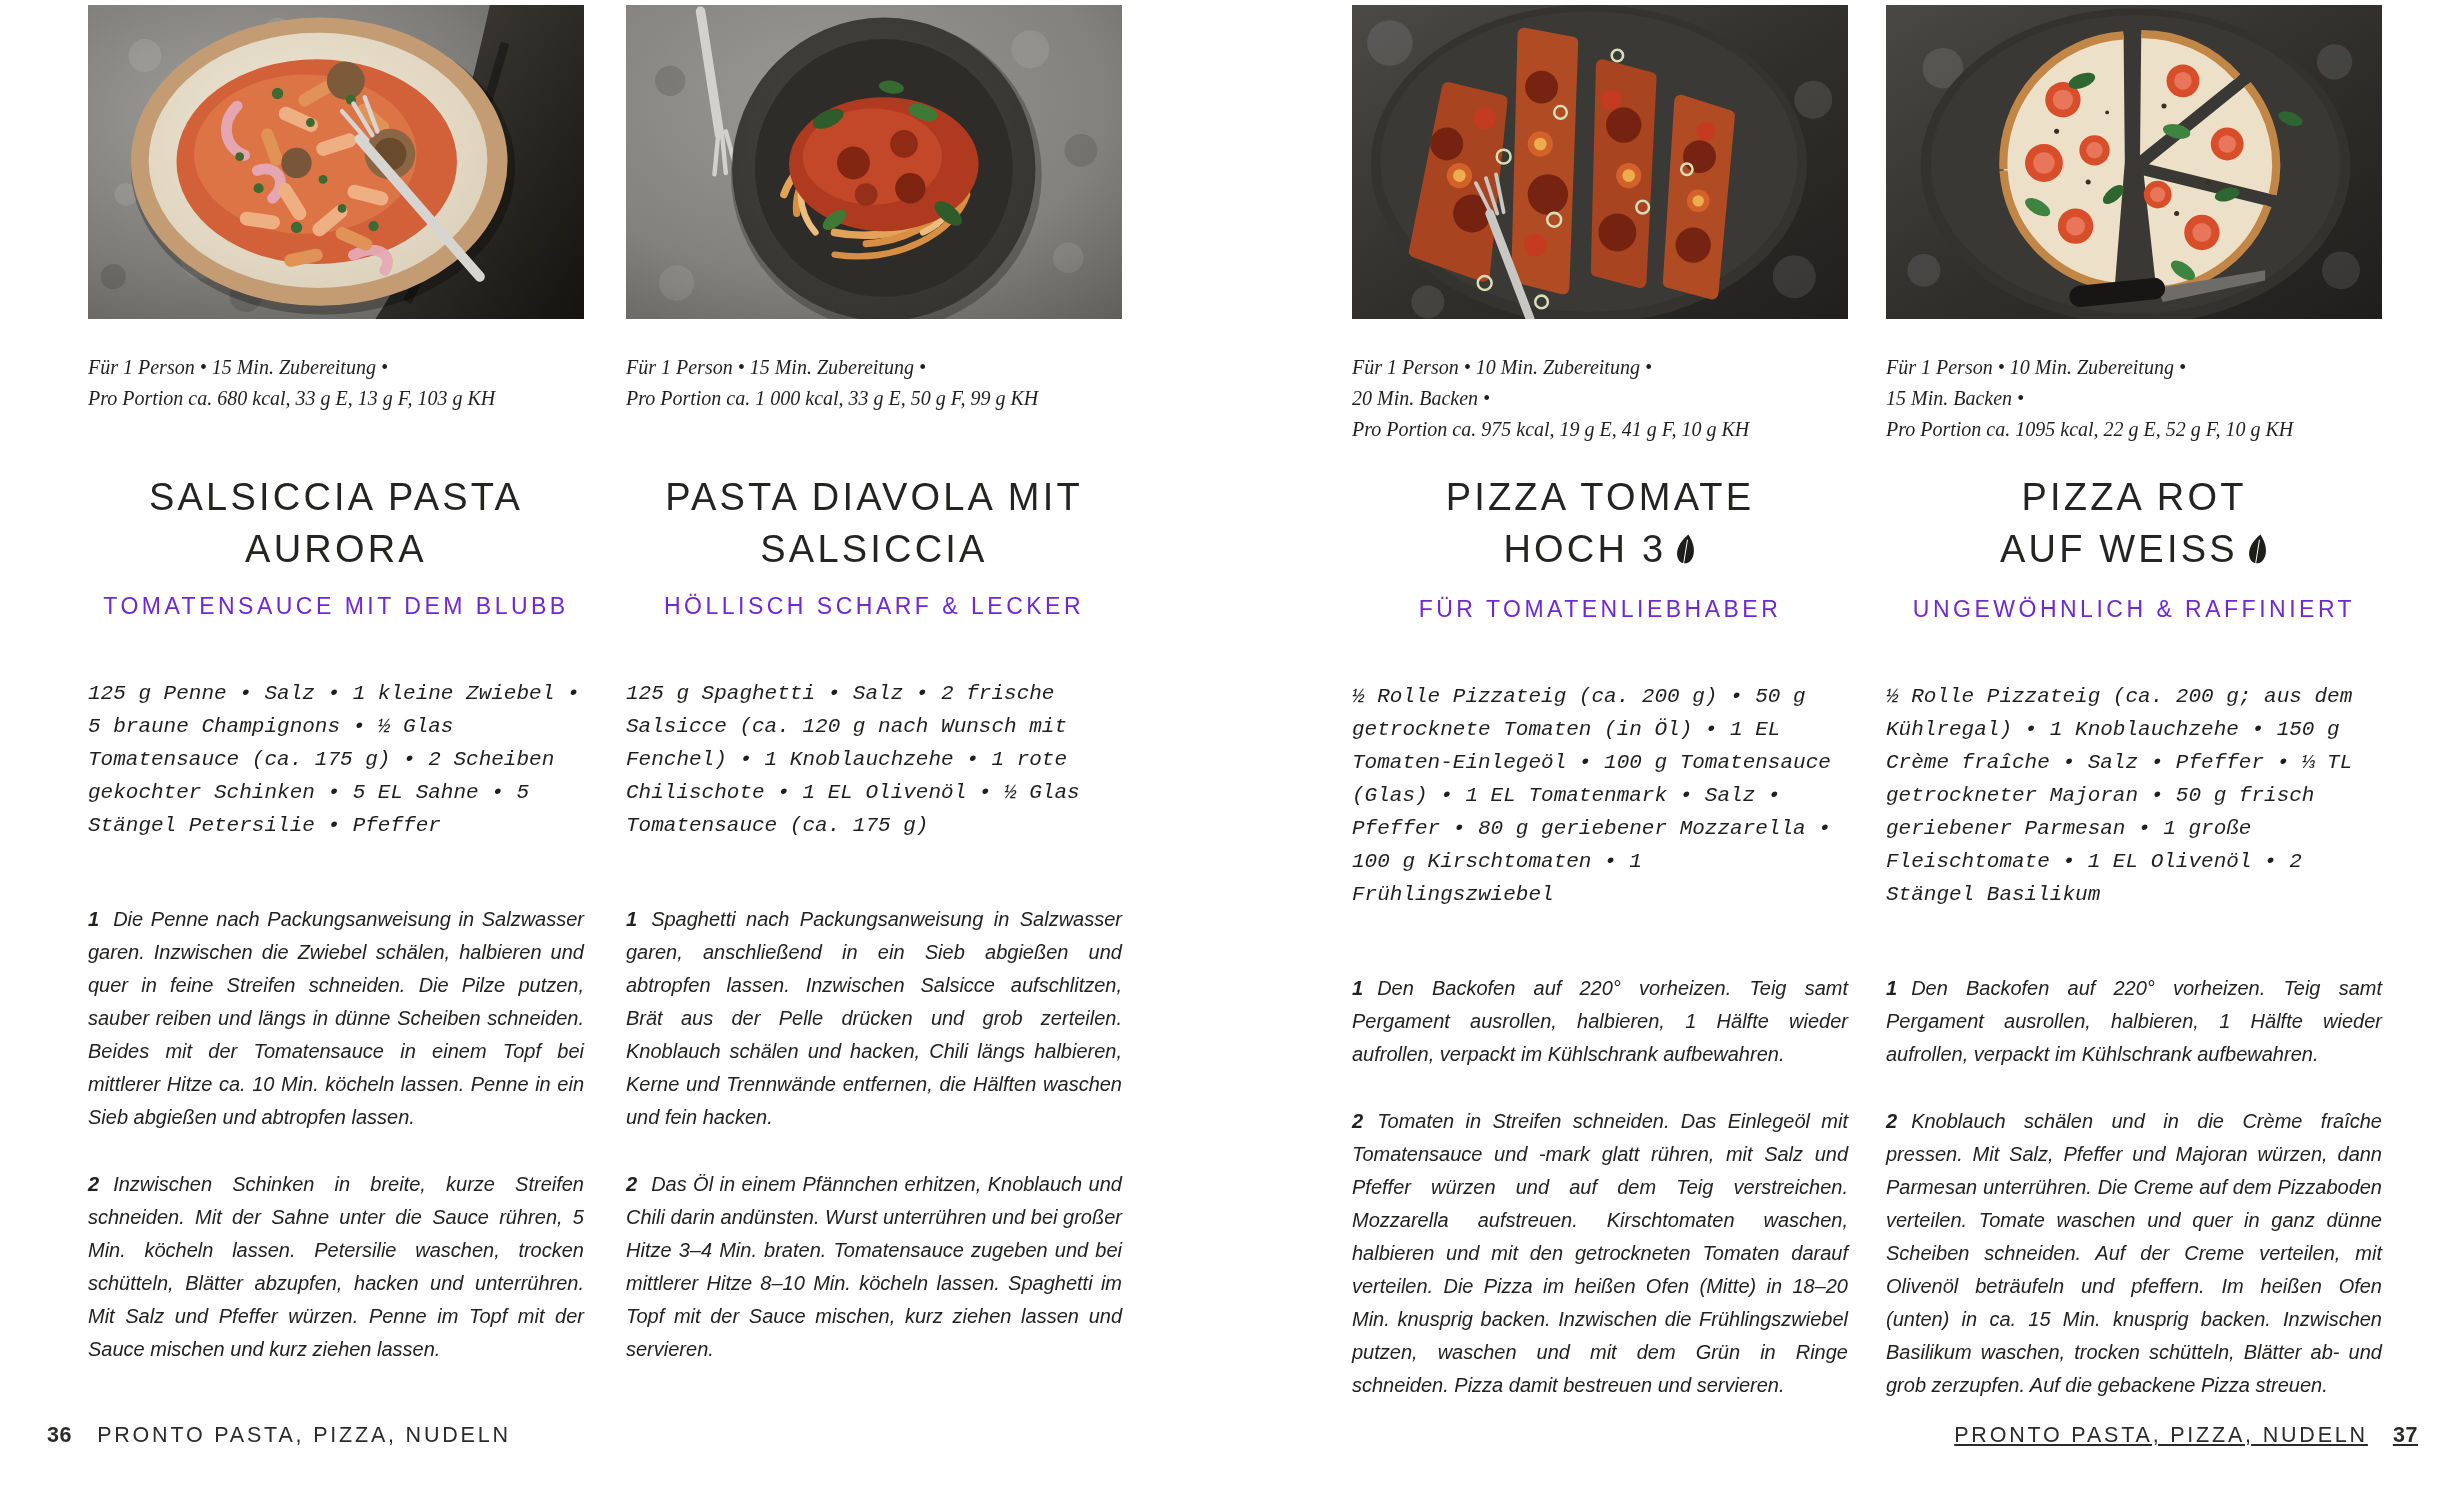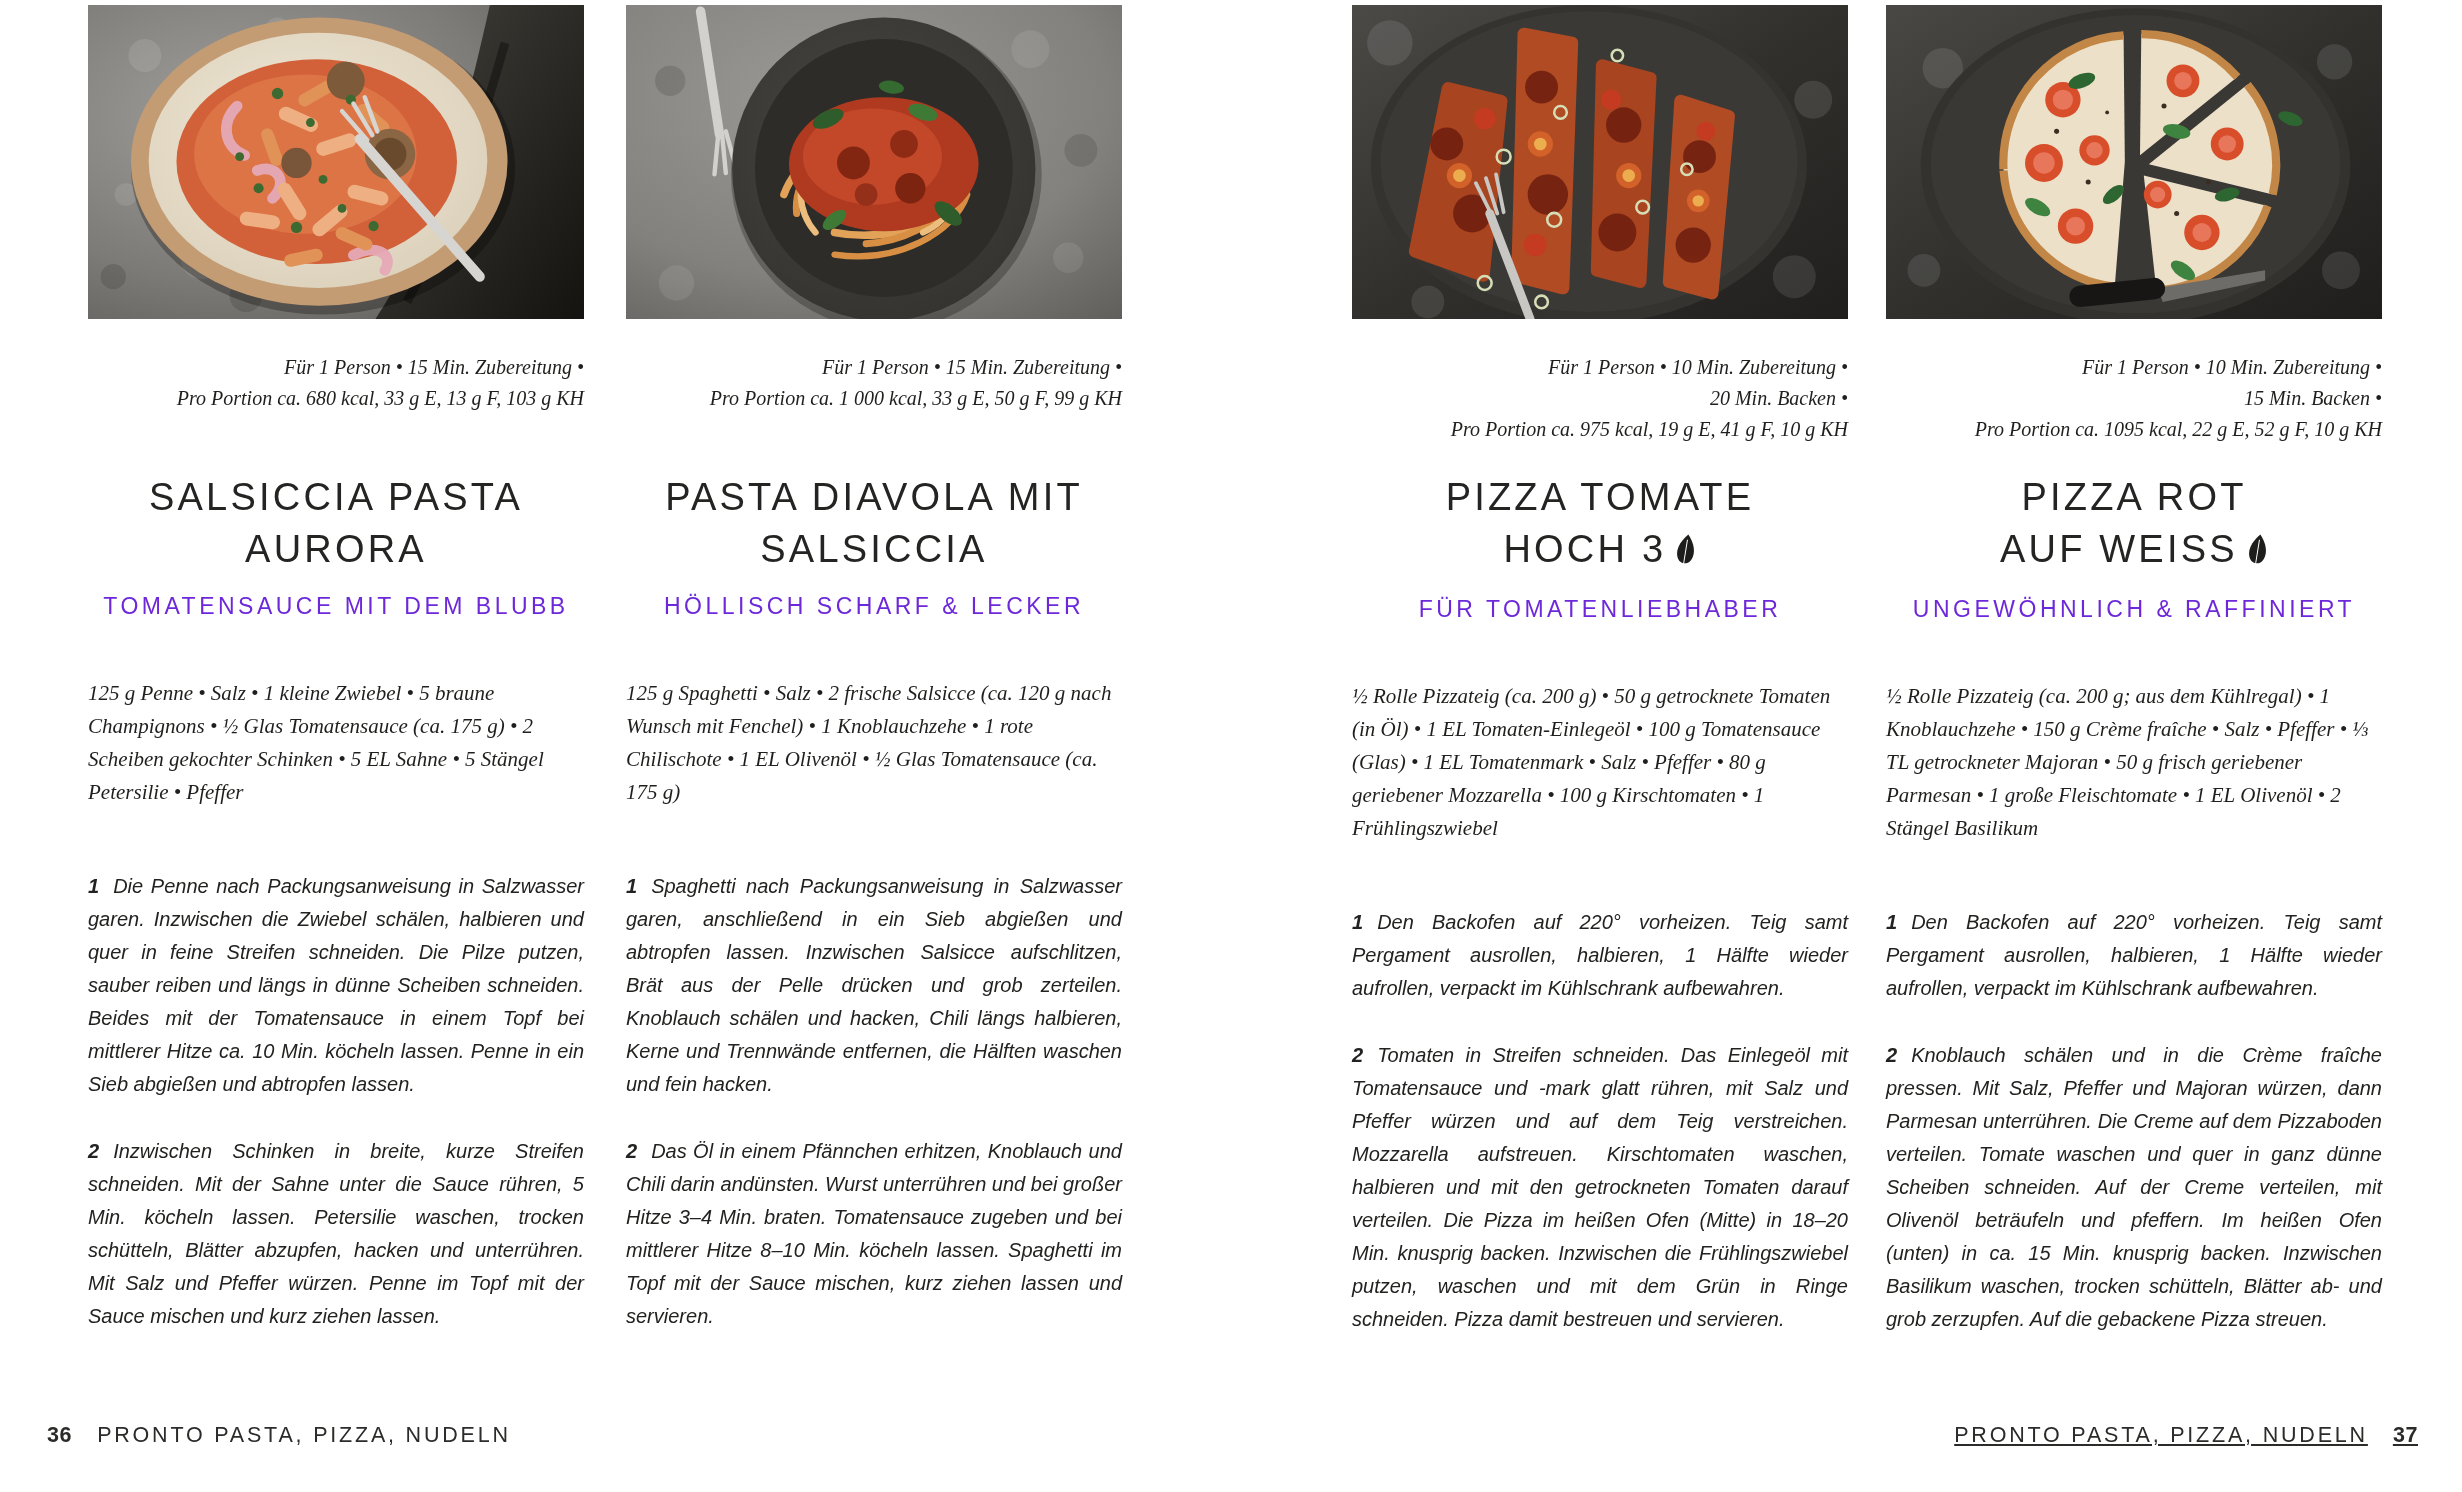--- a/index.html
+++ b/index.html
@@ -10,35 +10,35 @@
   }
   .column{position:absolute;top:0;width:496px;}
   #col-1{left:88px;} #col-2{left:626px;} #col-3{left:1352px;} #col-4{left:1886px;}
 
   .photo{margin-top:5px;height:314px;overflow:hidden;background:#6e6c68;}
   .photo svg{display:block;width:100%;height:100%;}
 
   .meta{
     margin-top:33px;height:119px;box-sizing:border-box;
     font-family:"Liberation Serif",serif;font-style:italic;
-    font-size:20px;line-height:31px;text-align:right;color:#1f1f1d;
+    font-size:20px;line-height:31px;text-align:left;color:#1f1f1d;
   }
   .title{
     margin:0;text-align:center;font-weight:400;
     font-size:38px;line-height:52px;letter-spacing:3.2px;color:#242422;
     white-space:nowrap;
   }
   .title .leaf-wrap{display:inline-block;margin-left:8.8px;vertical-align:-3.8px;}
   .subtitle{
     margin-top:17.7px;text-align:center;
     font-size:23px;letter-spacing:3.5px;color:#6d28d9;white-space:nowrap;
   }
   .ingredients{
     margin:57px 0 0 0;
-    font-family:Liberation Serif, serif;font-style:italic;
+    font-family:Liberation Mono, monospace;font-style:italic;
     font-size:21px;line-height:33px;color:#1f1f1d;text-align:left;
   }
   .steps{margin-top:61px;}
   .step{margin:0;font-size:20px;line-height:33px;text-align:justify;color:#222220;font-style:italic;}
   .step + .step{margin-top:34px;}
   .step-num{font-weight:700;margin-right:14px;}
 
   .footer{position:absolute;top:1423px;font-size:21.5px;color:#2b2b29;}
   .footer .pagenum{font-weight:700;letter-spacing:0.6px;}
   .footer .label{letter-spacing:2.8px;}

